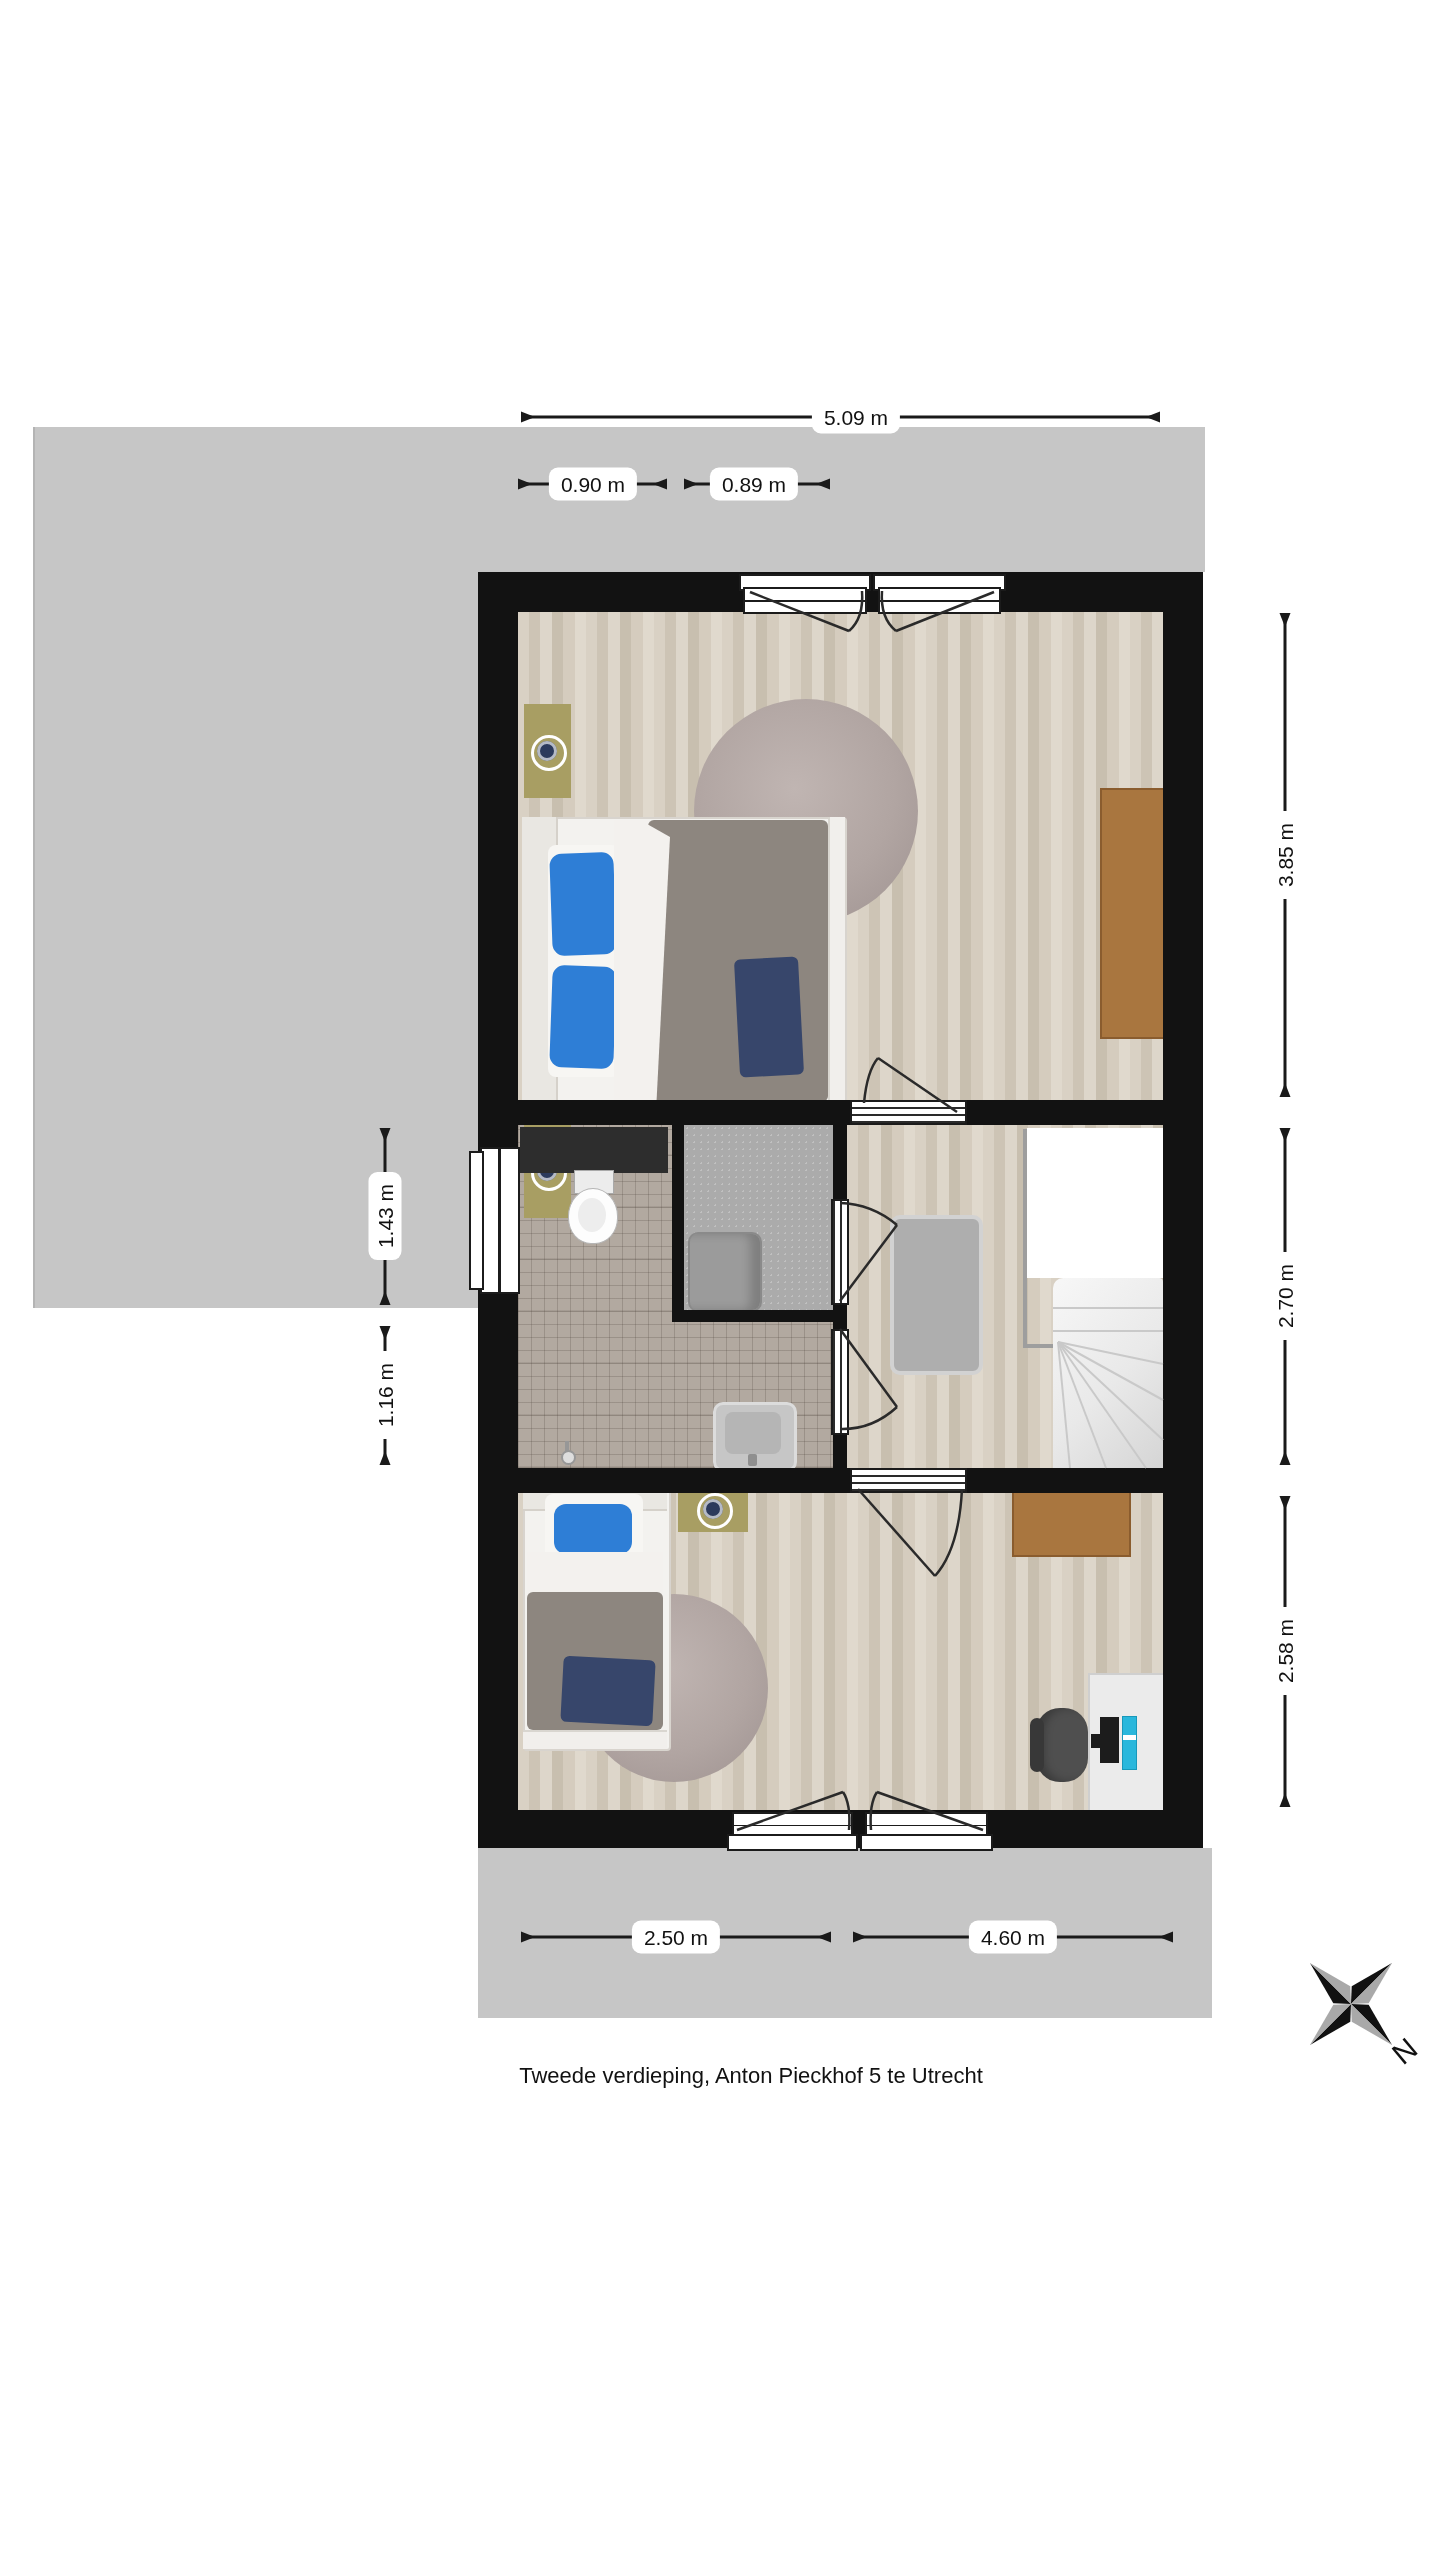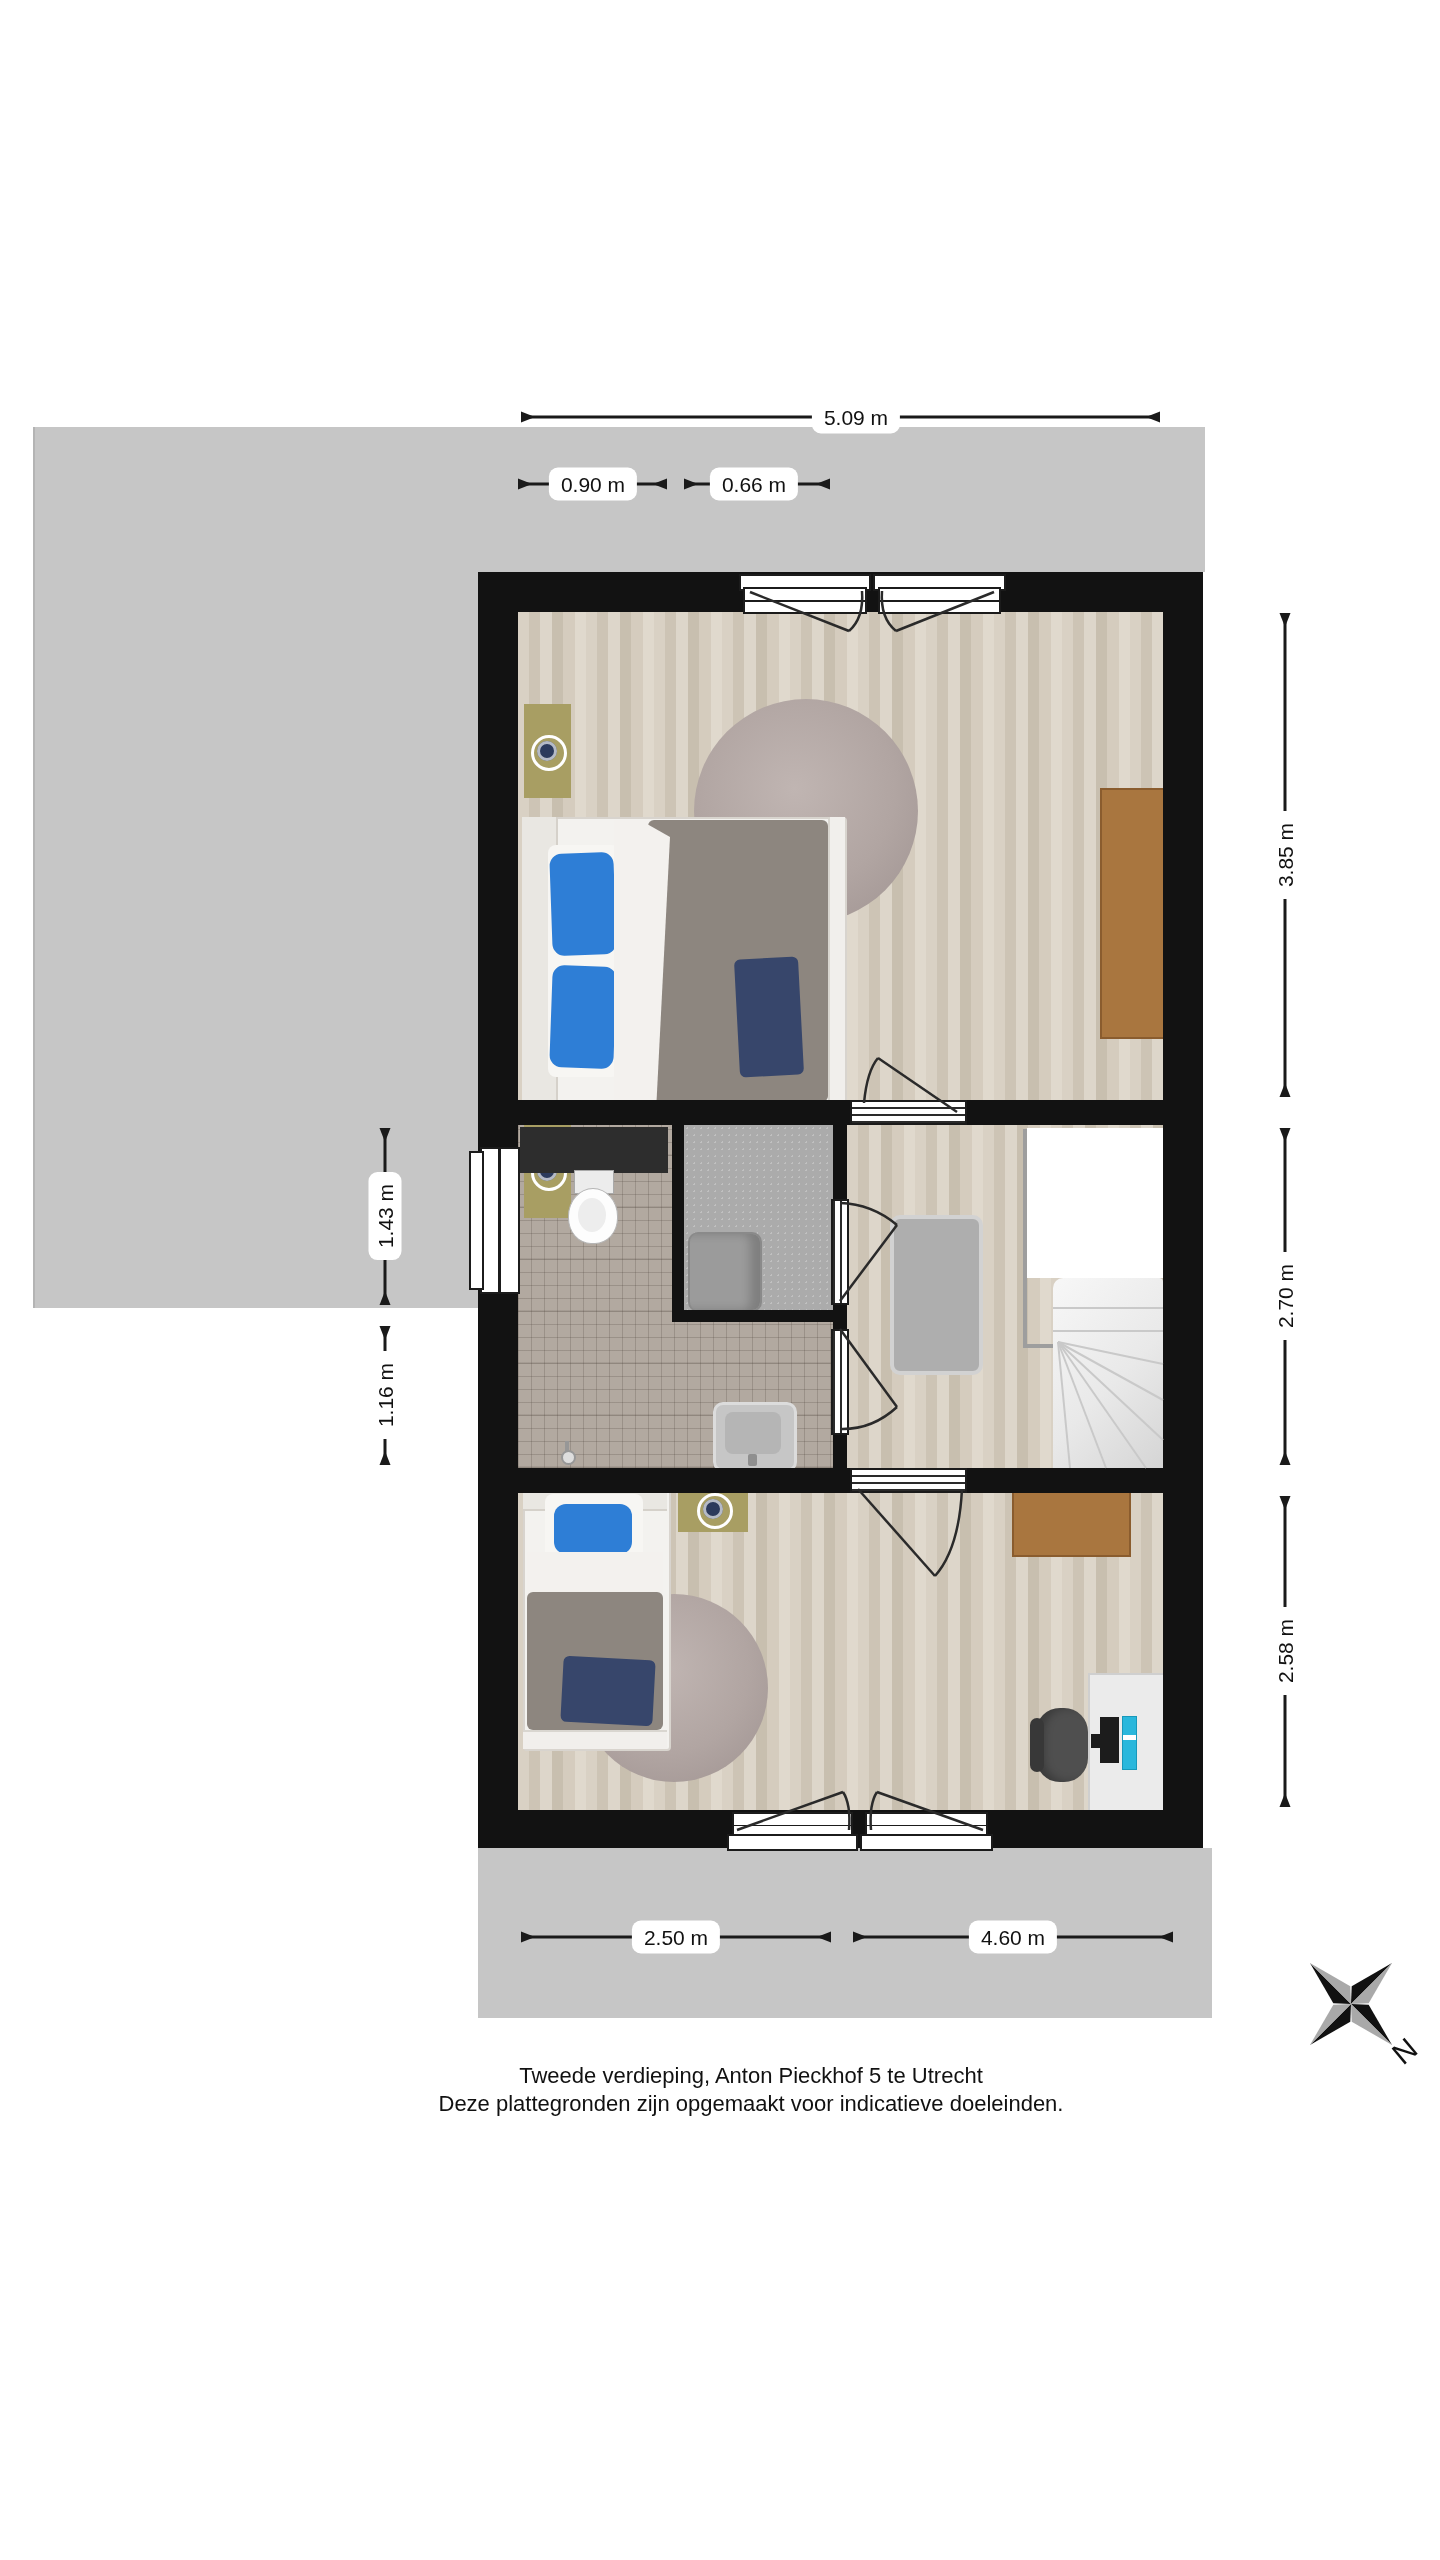--- a/index.html
+++ b/index.html
@@ -191,21 +191,21 @@
     <line x1="1285" y1="1497" x2="1285" y2="1806" marker-start="url(#ah)" marker-end="url(#ah)"></line>
     <line x1="385" y1="1129" x2="385" y2="1304" marker-start="url(#ah)" marker-end="url(#ah)"></line>
     <line x1="385" y1="1327" x2="385" y2="1464" marker-start="url(#ah)" marker-end="url(#ah)"></line>
     <line x1="522" y1="1937" x2="830" y2="1937" marker-start="url(#ah)" marker-end="url(#ah)"></line>
     <line x1="854" y1="1937" x2="1172" y2="1937" marker-start="url(#ah)" marker-end="url(#ah)"></line>
   </g>
 </svg>
 
 <div class="dim-label" style="left:856px;top:417px;">5.09 m</div>
 <div class="dim-label" style="left:593px;top:484px;">0.90 m</div>
-<div class="dim-label" style="left:754px;top:484px;">0.66 m</div>
+<div class="dim-label" style="left:754px;top:484px;">0.89 m</div>
 <div class="dim-label rot" style="left:1285px;top:855px;">3.85 m</div>
 <div class="dim-label rot" style="left:1285px;top:1296px;">2.70 m</div>
 <div class="dim-label rot" style="left:1285px;top:1651px;">2.58 m</div>
 <div class="dim-label rot" style="left:385px;top:1216px;">1.43 m</div>
 <div class="dim-label rot" style="left:385px;top:1395px;">1.16 m</div>
 <div class="dim-label" style="left:676px;top:1937px;">2.50 m</div>
 <div class="dim-label" style="left:1013px;top:1937px;">4.60 m</div>
 
 <svg class="abs z6" style="left:1276px;top:1929px;" width="150" height="150" viewBox="-75 -75 150 150">
   <g transform="rotate(45)">
@@ -224,14 +224,13 @@
     <g transform="rotate(270)">
         <path d="M0,-58 L-12,-13 L0,0 Z" fill="#111"></path>
         <path d="M0,-58 L12,-13 L0,0 Z" fill="#a9a9a9"></path>
       </g>
   </g>
   <text x="52" y="62" transform="rotate(-40 52 62)" font-size="30" fill="#111" font-family="Liberation Sans, sans-serif">N</text>
 </svg>
 
 <div class="caption">
   <div>Tweede verdieping, Anton Pieckhof 5 te Utrecht</div>
-  <div>Deze plattegronden zijn opgemaakt voor indicatieve doeleinden.</div>
 </div>
 
 </body></html>

